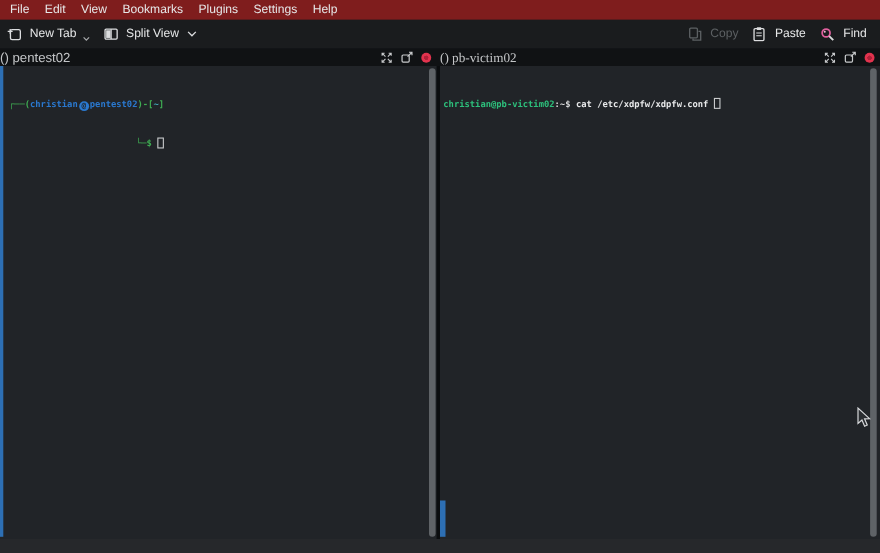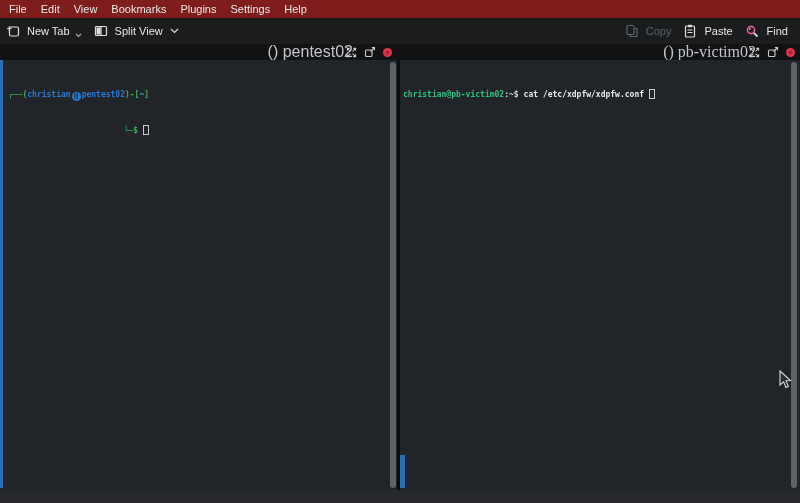--- a/index.html
+++ b/index.html
@@ -19,21 +19,21 @@
               font-size:11px; color:#e6e7e8; }
   .tool-btn.disabled { color:#5c6063; }
   .toolbar-right { margin-left:auto; display:flex; align-items:center; padding-right:6px; }
   .mini-caret { margin-left:-2px; margin-top:8px; }
 
   
   .tabbar { position:absolute; left:0; top:44px; width:800px; height:16px; background:#101214; }
   .pane-header { position:absolute; top:0; height:16px; display:flex; align-items:center; }
   .pane-header.ph-left { left:0; width:397px; }
   .pane-header.ph-right { left:400px; width:400px;font-family:Liberation Serif, serif; }
-  .pane-title { position:absolute; left:0; right:44px; text-align:right; font-size:16px;
+  .pane-title { position:absolute; left:0; right:44px; text-align:left; font-size:12px;
                 color:#c3c5c7; line-height:16px; white-space:nowrap; }
   .header-icons { position:absolute; right:5px; top:0; height:16px; display:flex;
                   align-items:center; gap:7px; }
   .close-dot { width:9px; height:9px; border-radius:50%;
                background:radial-gradient(circle at 50% 50%, #b02038 0 30%, #e2334e 34% 100%); }
 
   
   .terminals { position:absolute; left:0; top:60px; width:800px; height:430px; }
   .pane { position:absolute; top:0; height:430px; background:#212428;text-align:right; }
   .pane.p-left { left:0; width:397px; }

